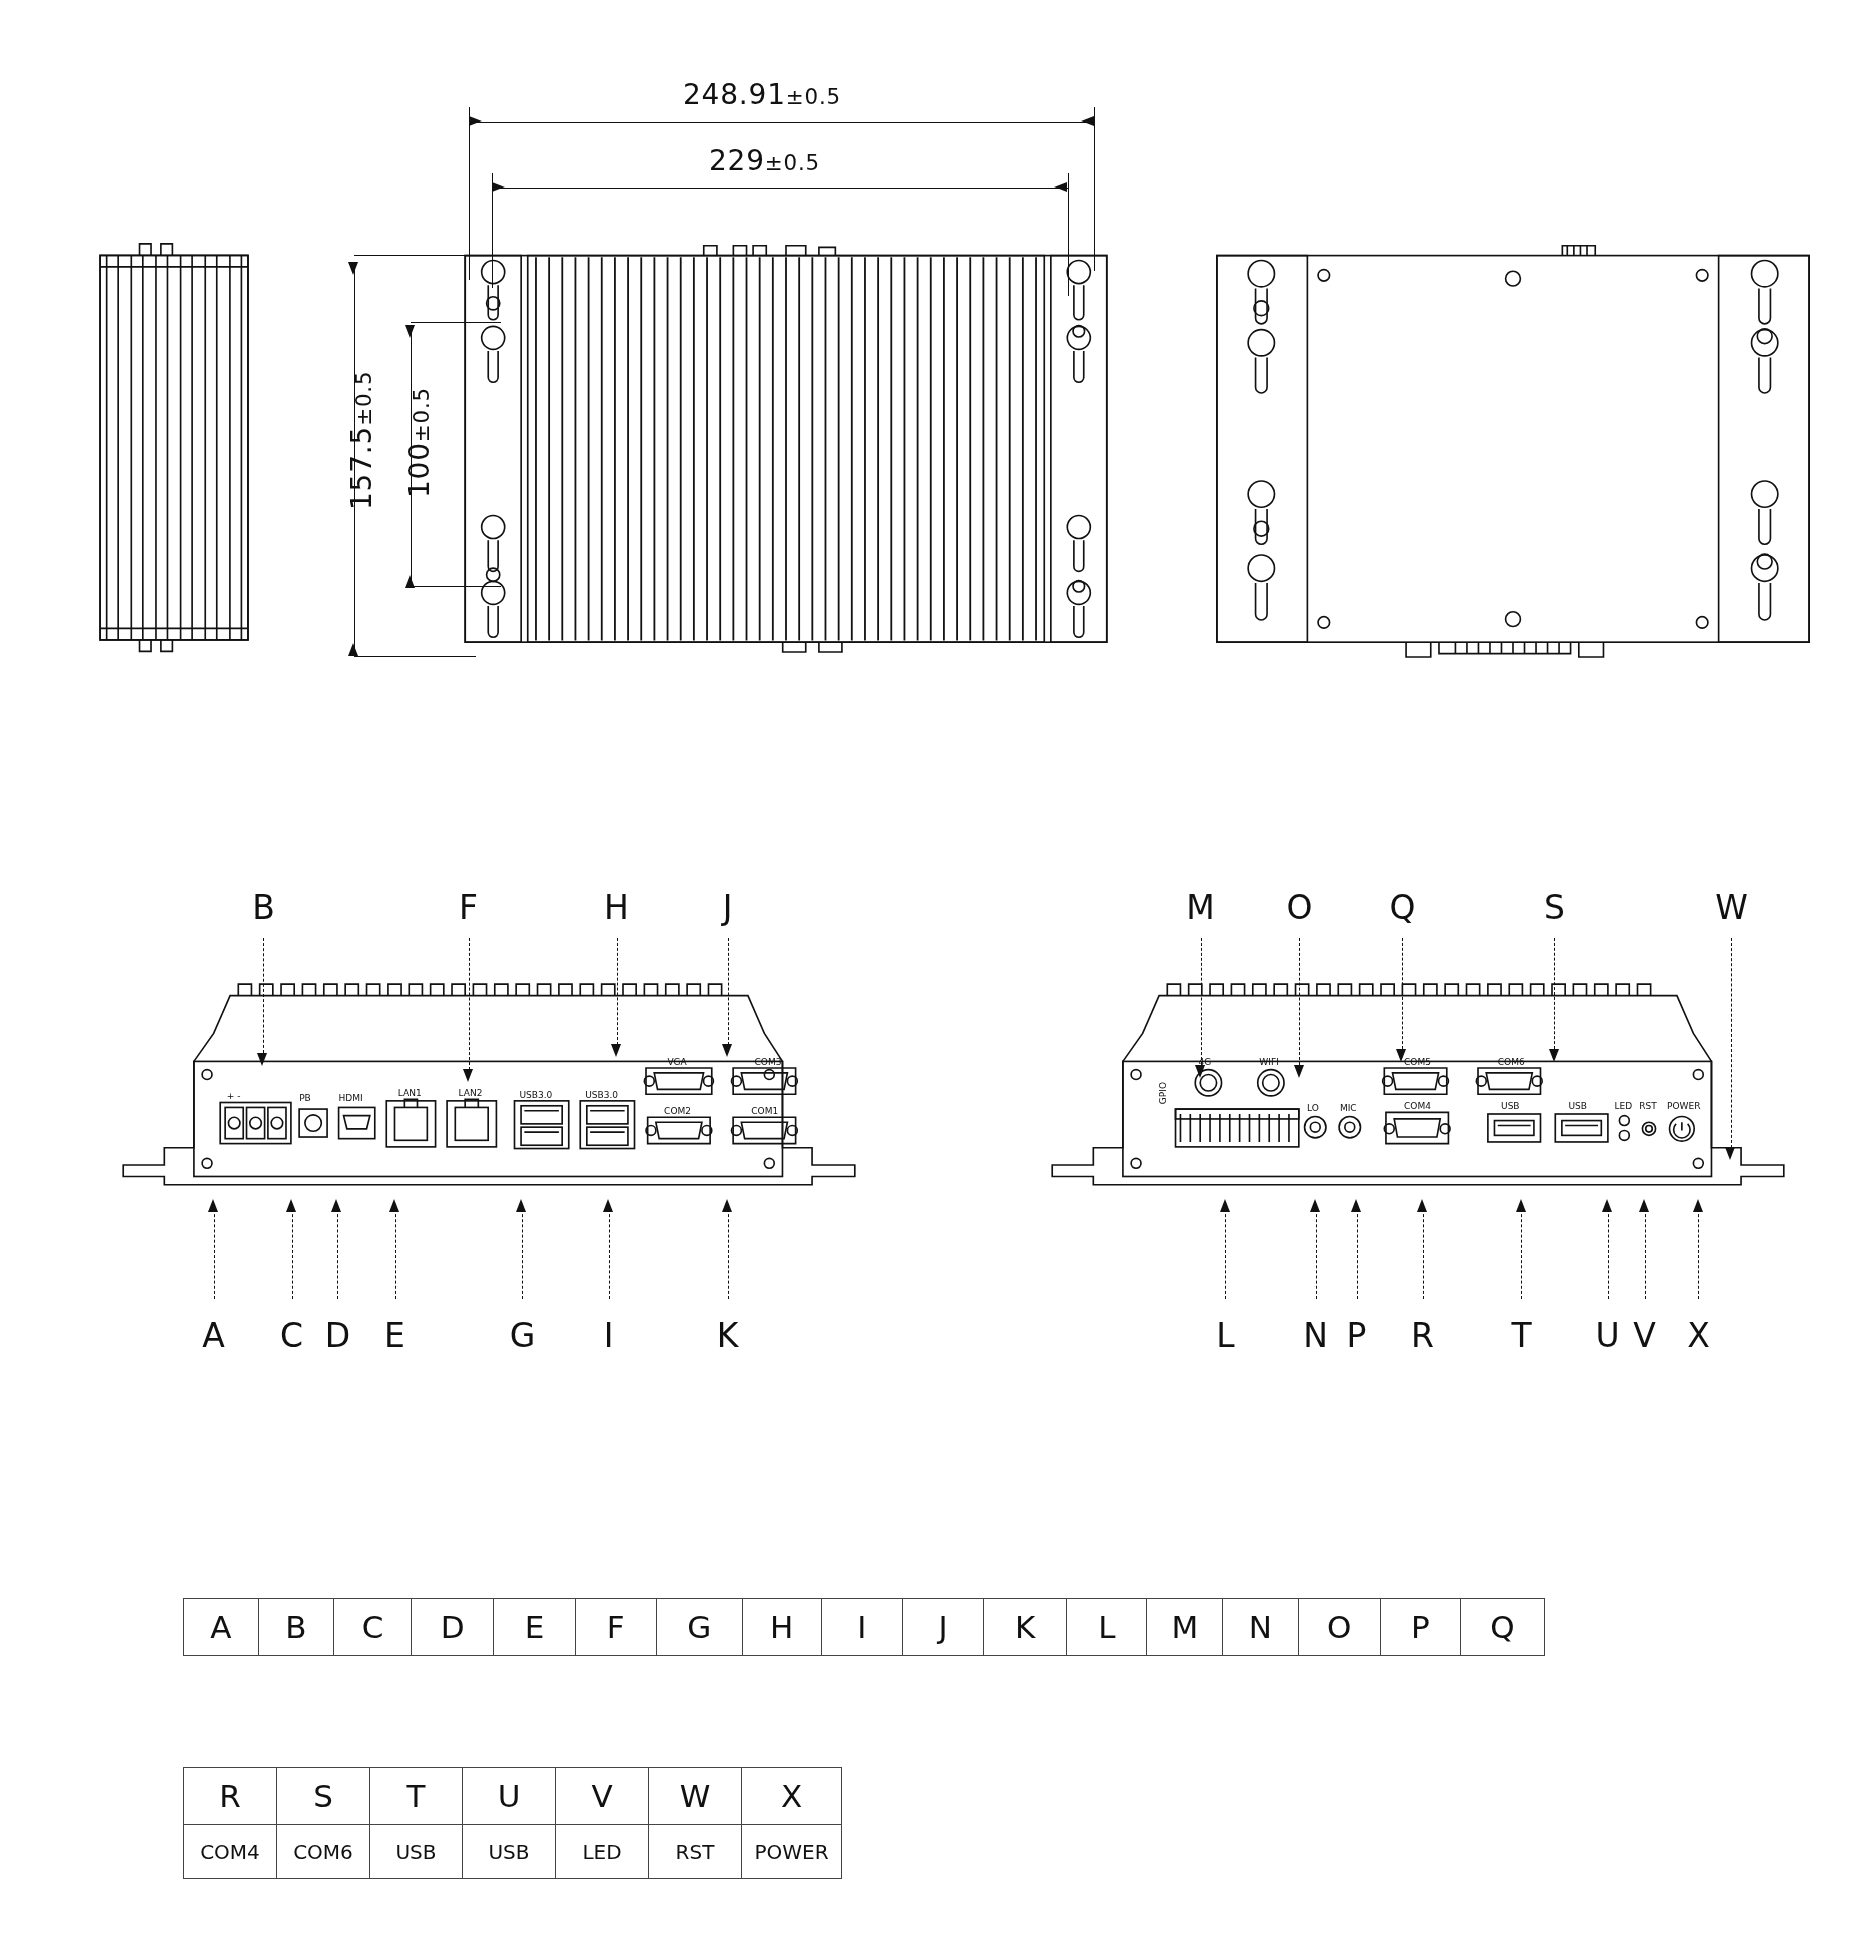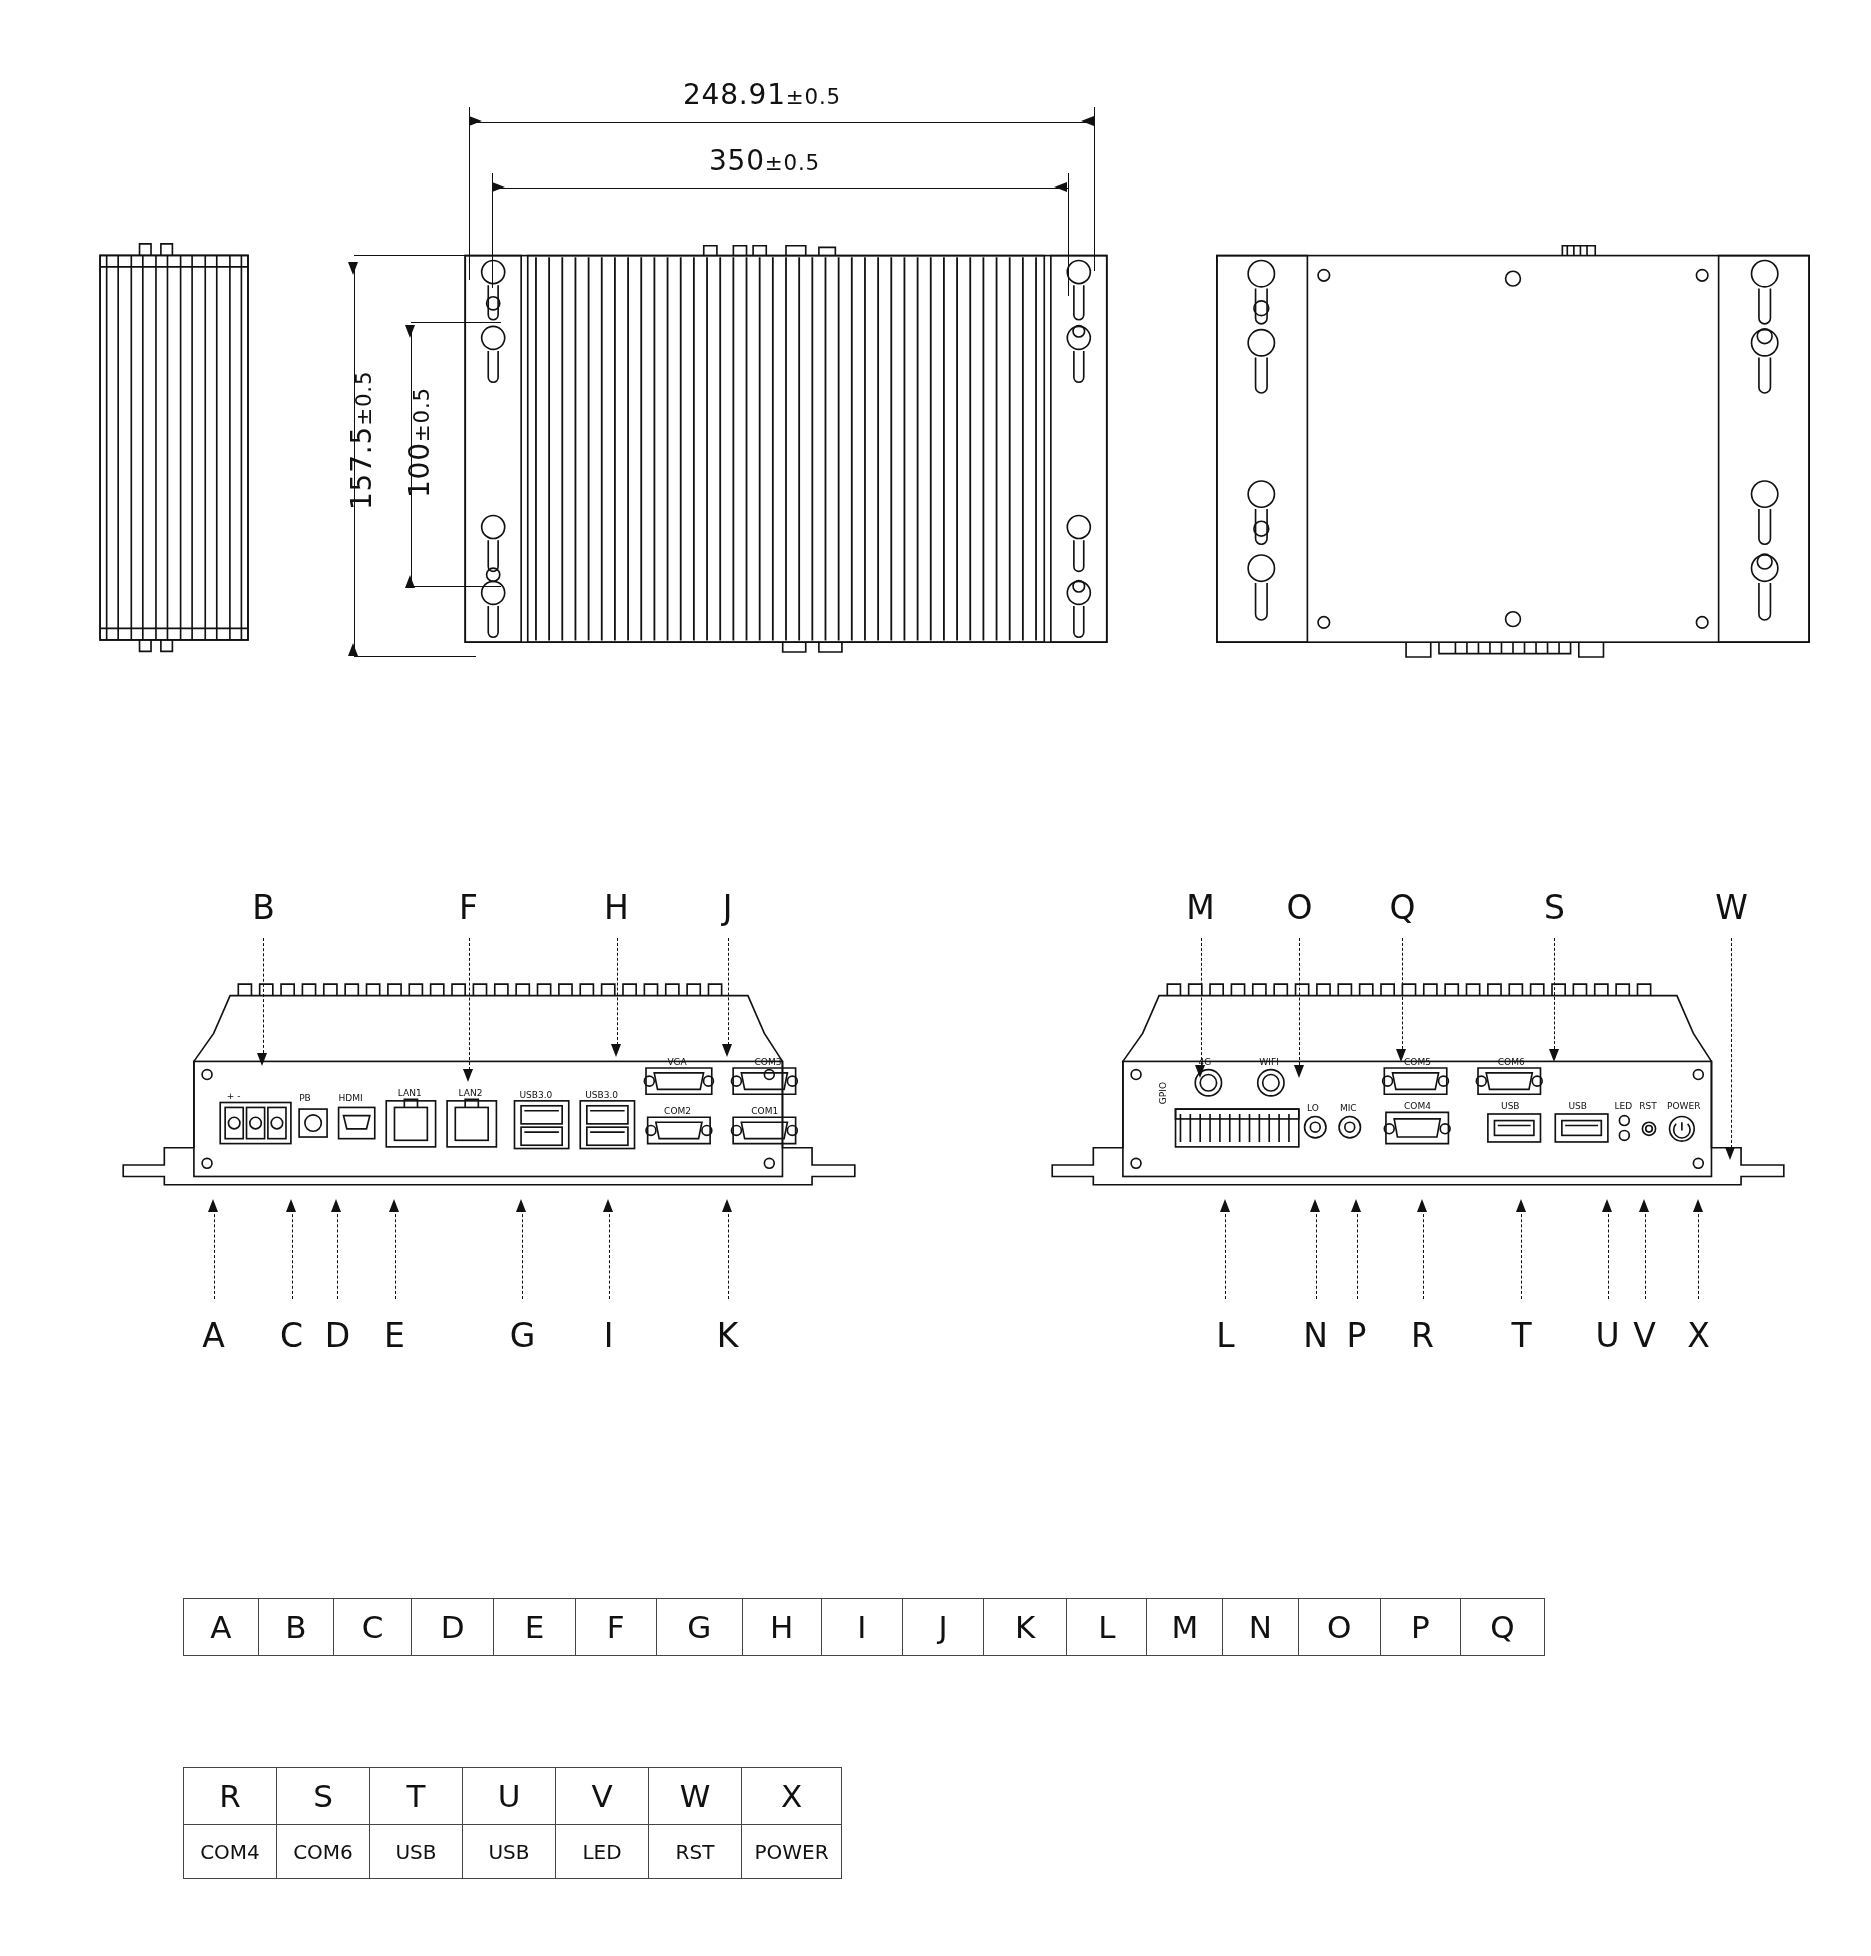--- a/index.html
+++ b/index.html
@@ -43,21 +43,21 @@
   <div class="dimtext" style="left:683px;top:78px;">
     <span>248.91</span><span class="small">±0.5</span>
   </div>
   <div class="hline thin" style="left:469px;top:122px;width:625px;"></div>
   <div class="arrow right" style="left:469px;top:116px;"></div>
   <div class="arrow left" style="left:1081px;top:116px;"></div>
   <div class="vline thin" style="left:469px;top:107px;height:173px;"></div>
   <div class="vline thin" style="left:1094px;top:107px;height:164px;"></div>
 
   <div class="dimtext" style="left:709px;top:144px;">
-    <span>350</span><span class="small">±0.5</span>
+    <span>229</span><span class="small">±0.5</span>
   </div>
   <div class="hline thin" style="left:492px;top:188px;width:576px;"></div>
   <div class="arrow right" style="left:492px;top:182px;"></div>
   <div class="arrow left" style="left:1054px;top:182px;"></div>
   <div class="vline thin" style="left:492px;top:173px;height:115px;"></div>
   <div class="vline thin" style="left:1068px;top:173px;height:123px;"></div>
 
   <div class="dimtext rot" style="left:345px;top:510px;transform:rotate(-90deg);">
     <span>157.5</span><span class="small">±0.5</span>
   </div>

